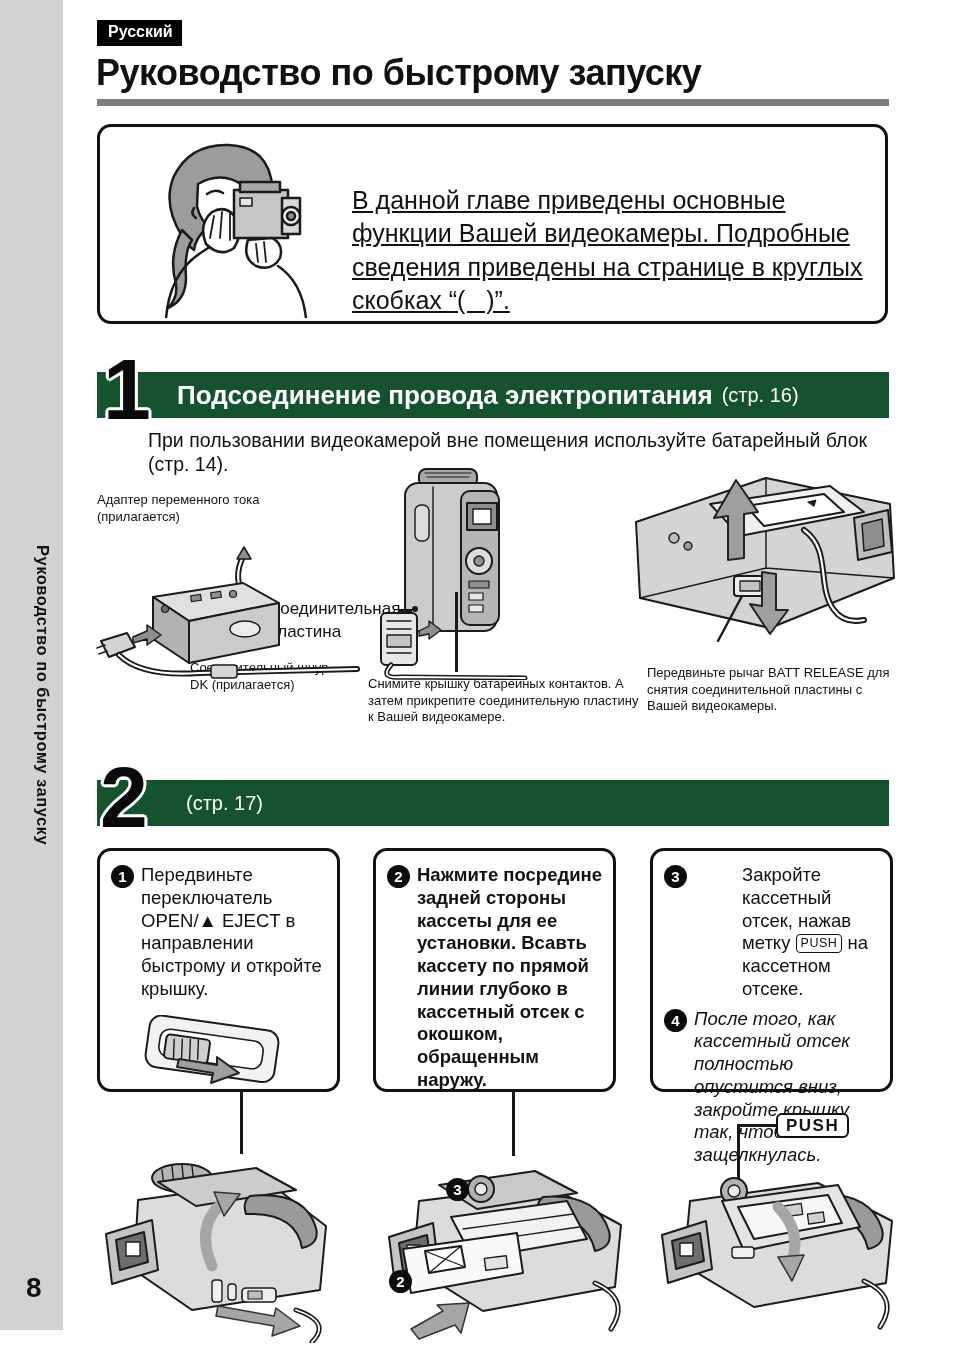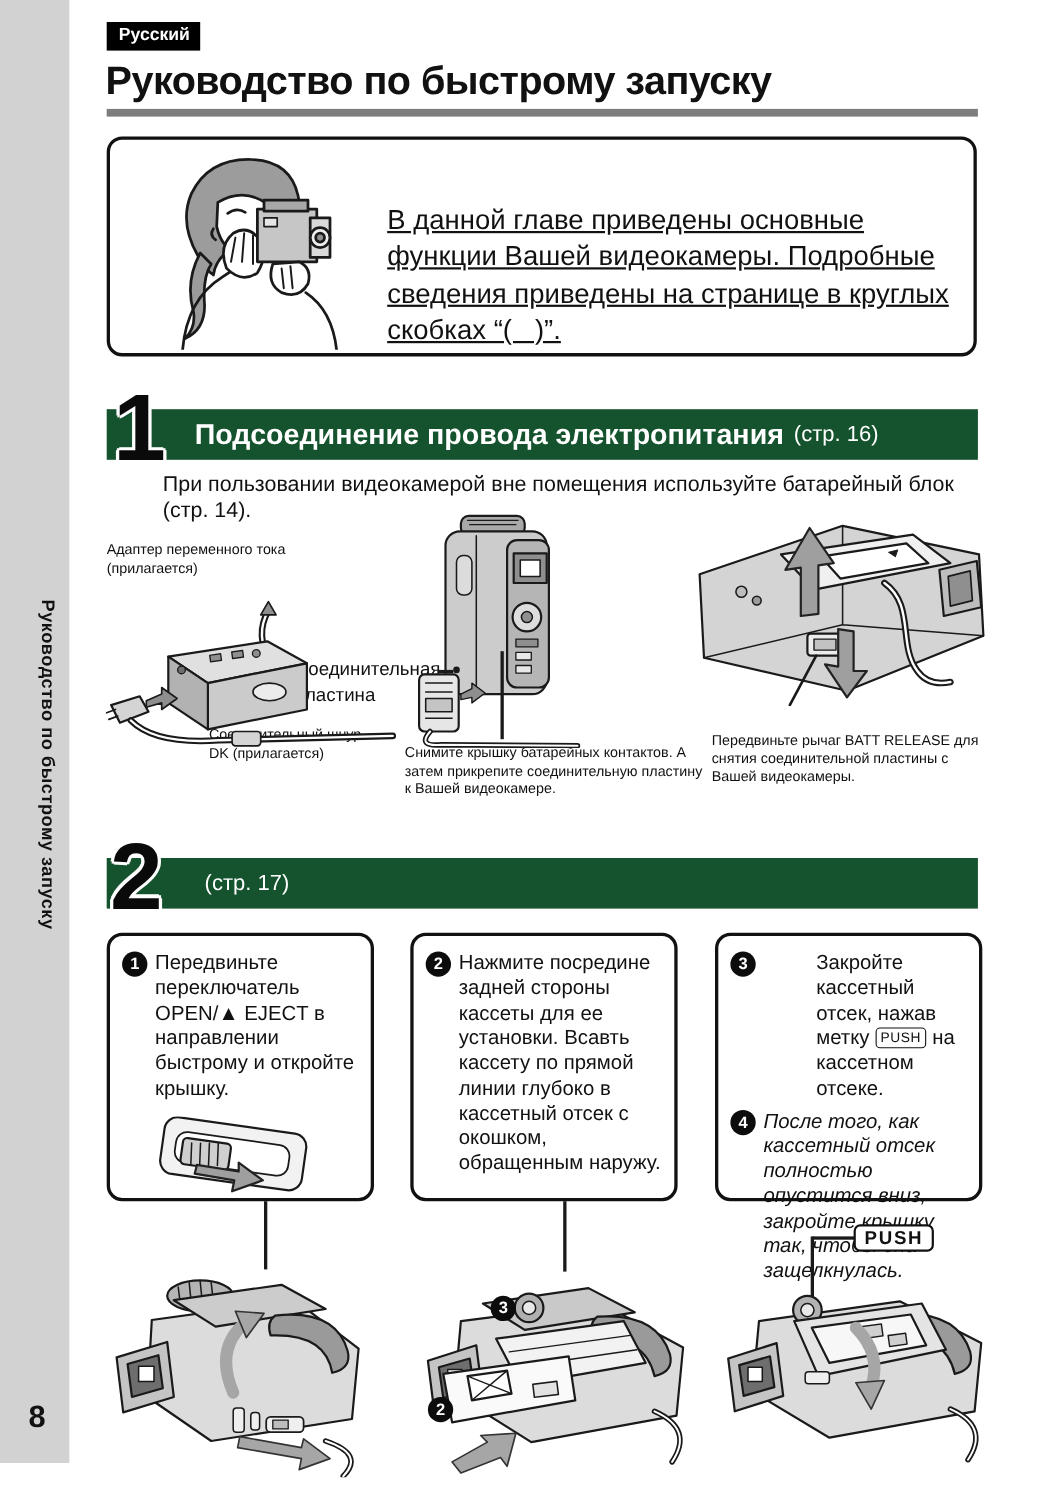--- a/index.html
+++ b/index.html
@@ -231,21 +231,21 @@
         <path d="M34,26 l2,20 M42,25 l2,20 M50,24 l2,20 M58,23 l2,20" stroke-width="1.4" transform="rotate(8 48 34)"></path>
         <polygon points="40,44 78,50 78,42 100,58 72,68 74,58 38,52" fill="#9f9f9f" stroke="#222222"></polygon>
       </g>
     </svg>
   </div>
 </div>
 
 <div class="abs ibox" style="left:373px;">
   <div class="irow">
     <span class="nmark">2</span>
-    <span class="itext" style="width:188px;">Нажмите посредине задней стороны кассеты для ее установки. Всавть кассету по прямой линии глубоко в кассетный отсек с окошком, обращенным наружу.</span>
+    <span class="itext" style="width:188px;font-weight:bold;">Нажмите посредине задней стороны кассеты для ее установки. Всавть кассету по прямой линии глубоко в кассетный отсек с окошком, обращенным наружу.</span>
   </div>
 </div>
 
 <div class="abs ibox" style="left:650px;">
   <div class="irow">
     <span class="nmark">3</span>
     <span class="itext" style="width:190px;margin-left:48px;"><span>Закройте кассетный отсек, нажав метку</span>
       <span class="pushb">PUSH</span>
       <span>на кассетном отсеке.</span></span>
   </div>

